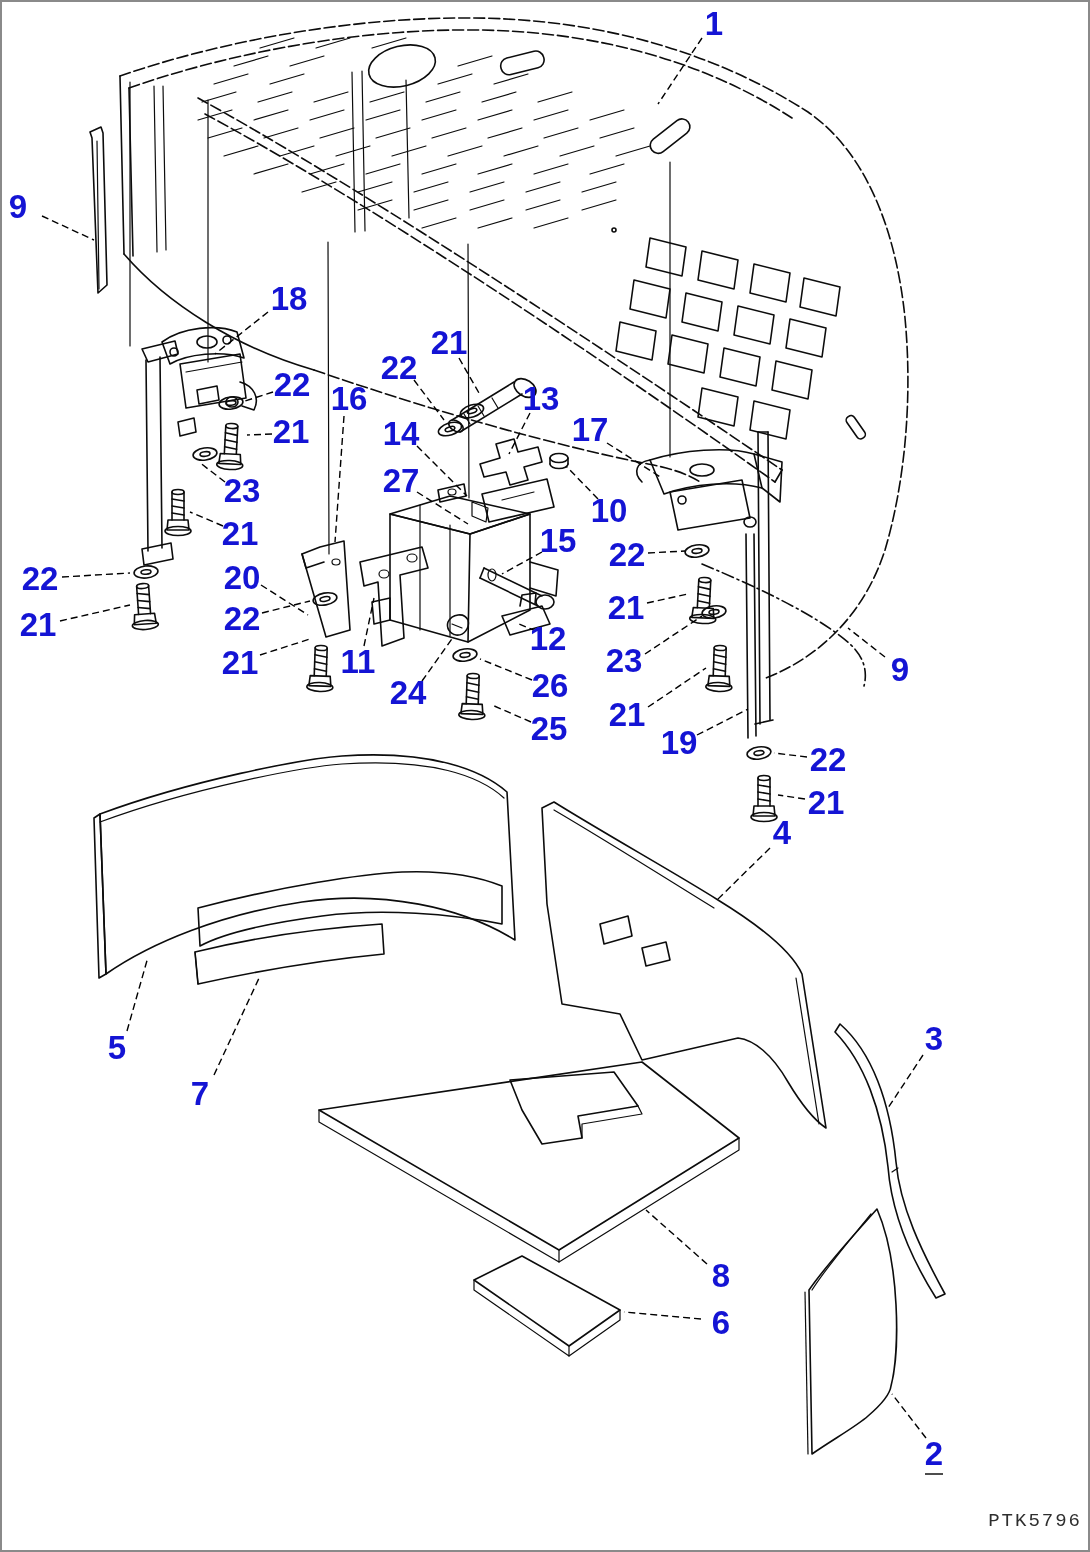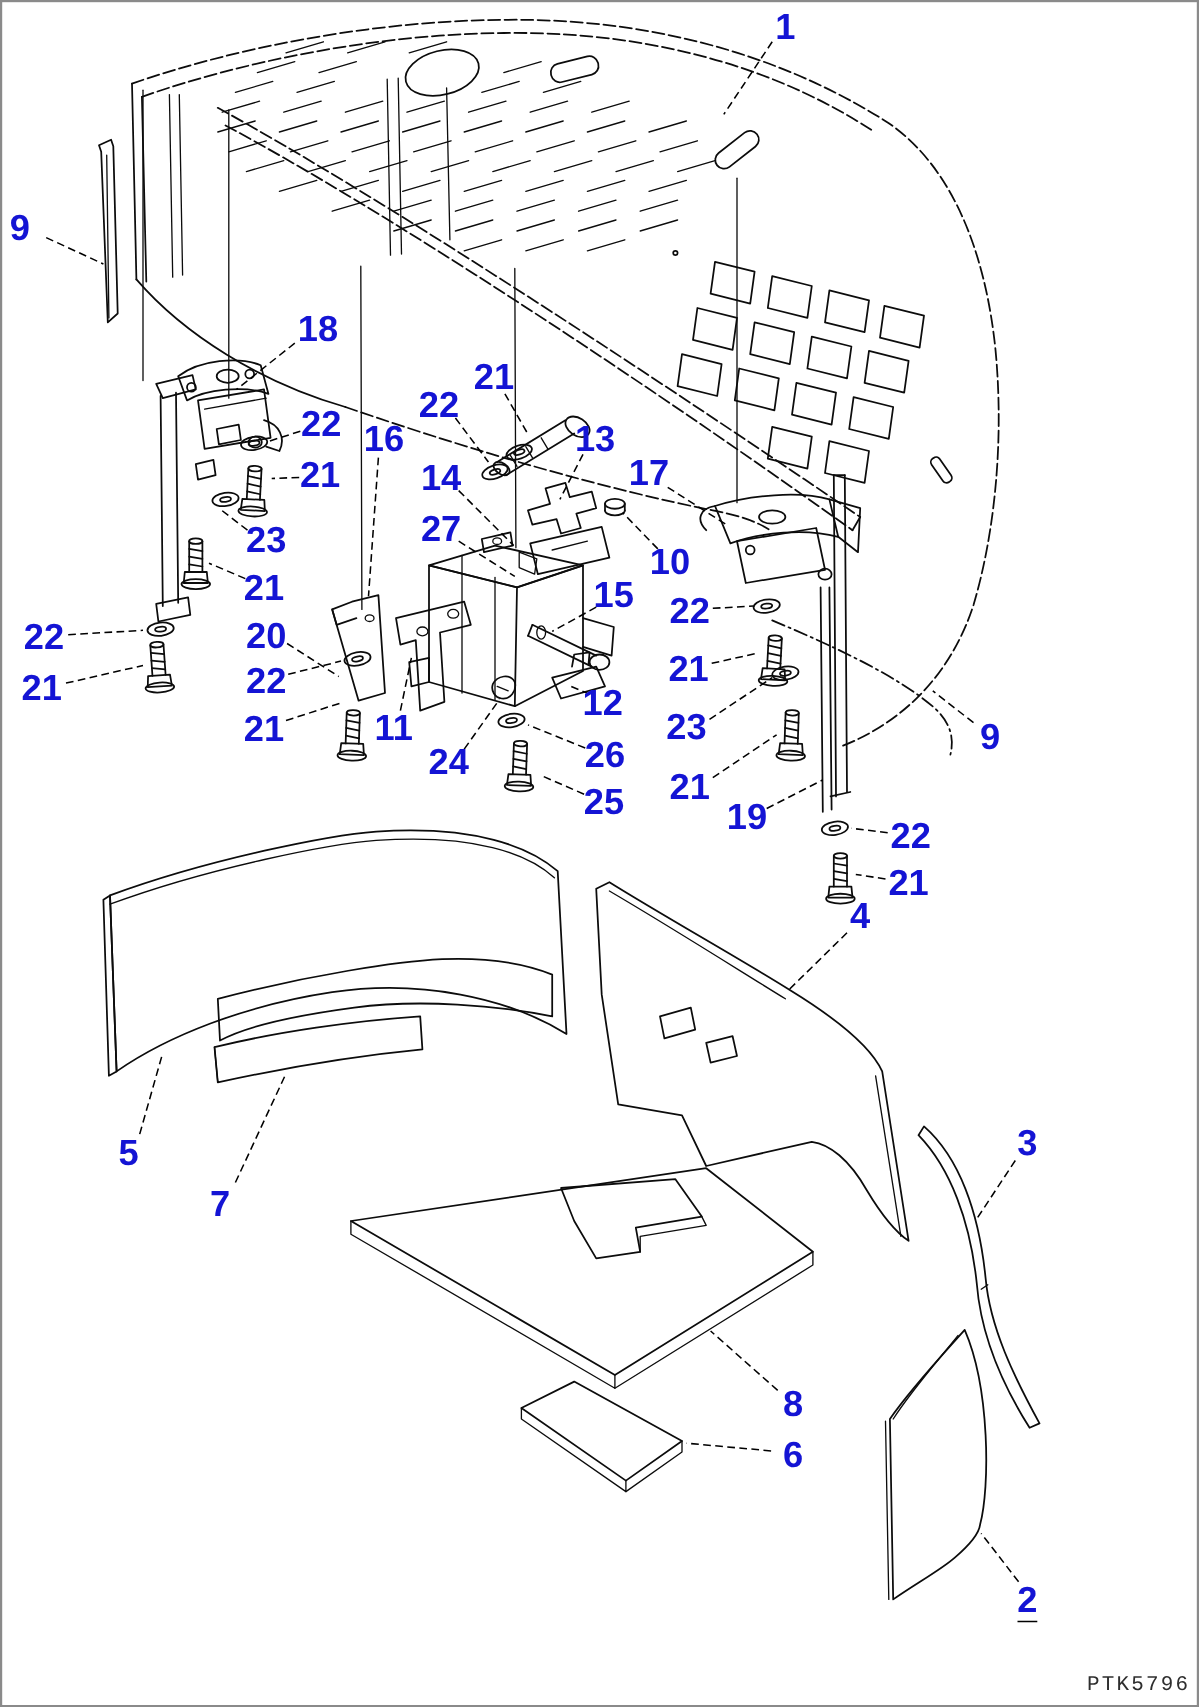--- a/index.html
+++ b/index.html
@@ -22,21 +22,21 @@
   .art .fine{stroke-width:1.2;}
   .leader{stroke:#000;stroke-width:1.4;stroke-dasharray:7 4;fill:none;}
   .leader.solid{stroke-dasharray:none;}
   .callout{
     font-family:"Liberation Sans", sans-serif;
     font-weight:700;font-size:33px;
     fill:var(--callout,#1414d4);
     text-anchor:middle;
   }
   .drawing-code{
-    position:absolute;right:6px;bottom:8px;
+    position:absolute;right:6px;bottom:18px;
     font-family:"Liberation Mono", monospace;
     font-size:19px;letter-spacing:2px;
     color:#2e2e2e;
     margin-top:15px;
   }
 </style>
 </head>
 <body>
 
 <div class="page">

